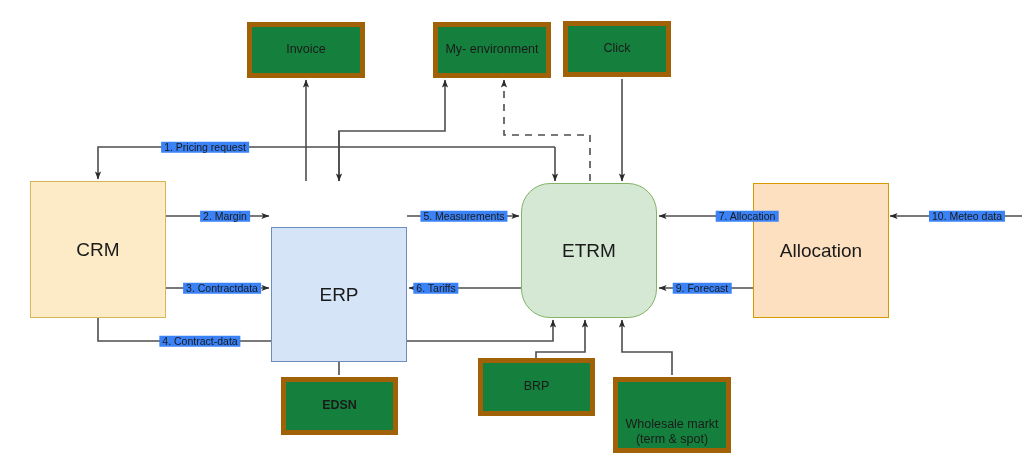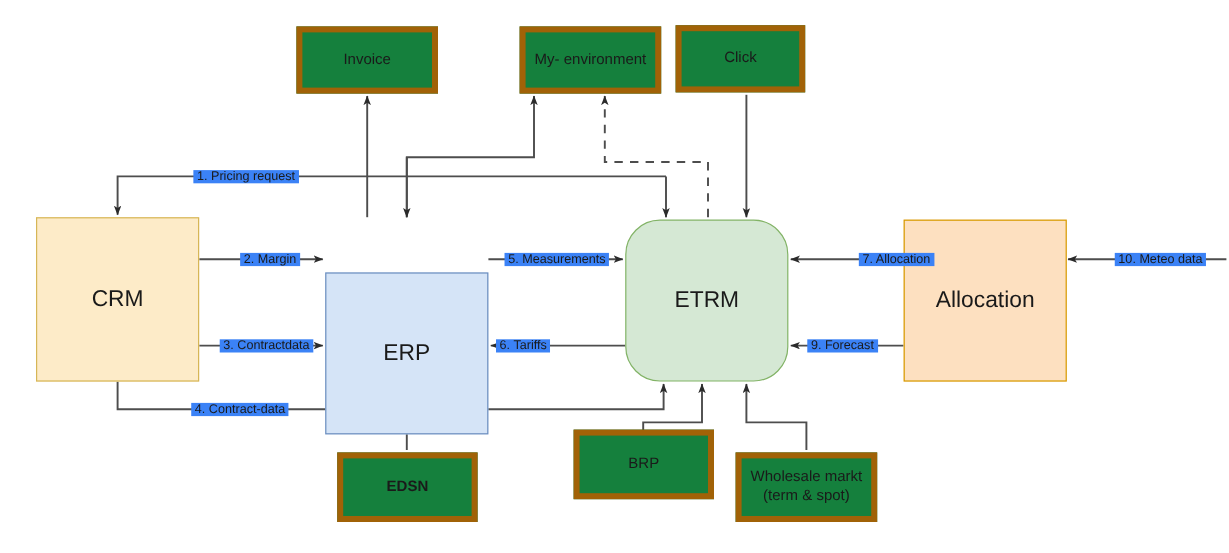--- a/index.html
+++ b/index.html
@@ -100,21 +100,21 @@
   </div>
 
   <div class="node io" style="left:281px;top:377px;width:117px;height:58px;font-weight:bold;">
     <span class="lbl">EDSN</span>
   </div>
 
   <div class="node io" style="left:478px;top:358px;width:117px;height:58px;text-align:center;">
     <span class="lbl">BRP</span>
   </div>
 
-  <div class="node io" style="left:613px;top:377px;width:118px;height:58px;">
+  <div class="node io" style="left:613px;top:377px;width:118px;height:76px;align-items:flex-end;">
     <span class="lbl">Wholesale markt
 (term &amp; spot)</span>
   </div>
 
   <div class="edge-label" style="left:205px;top:147px;"><span>1. Pricing request</span></div>
 
   <div class="edge-label" style="left:225px;top:216px;"><span>2. Margin</span></div>
 
   <div class="edge-label" style="left:222px;top:288px;"><span>3. Contractdata</span></div>
 

